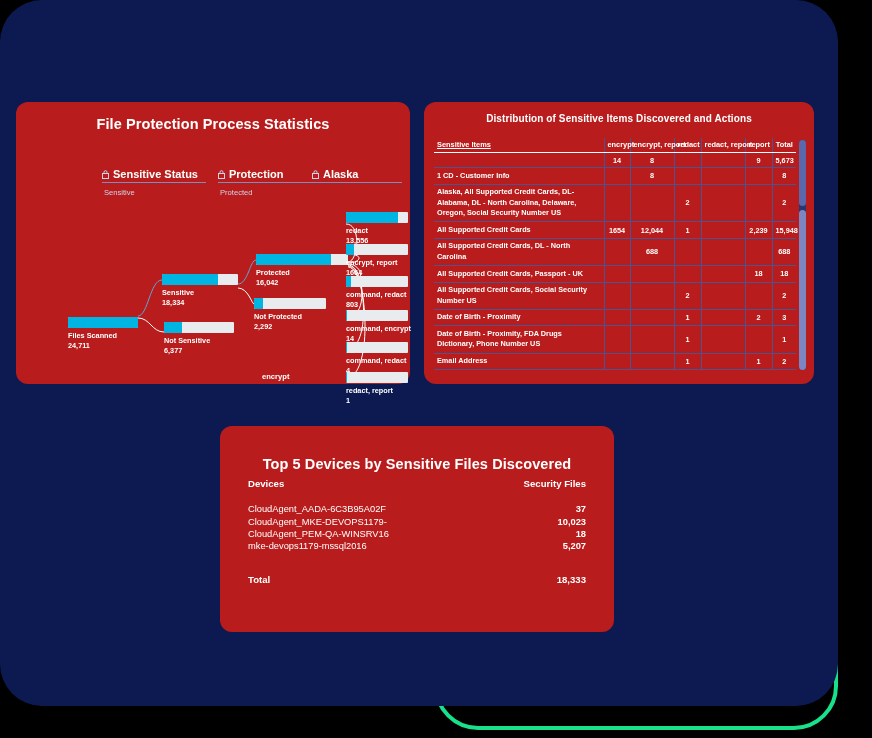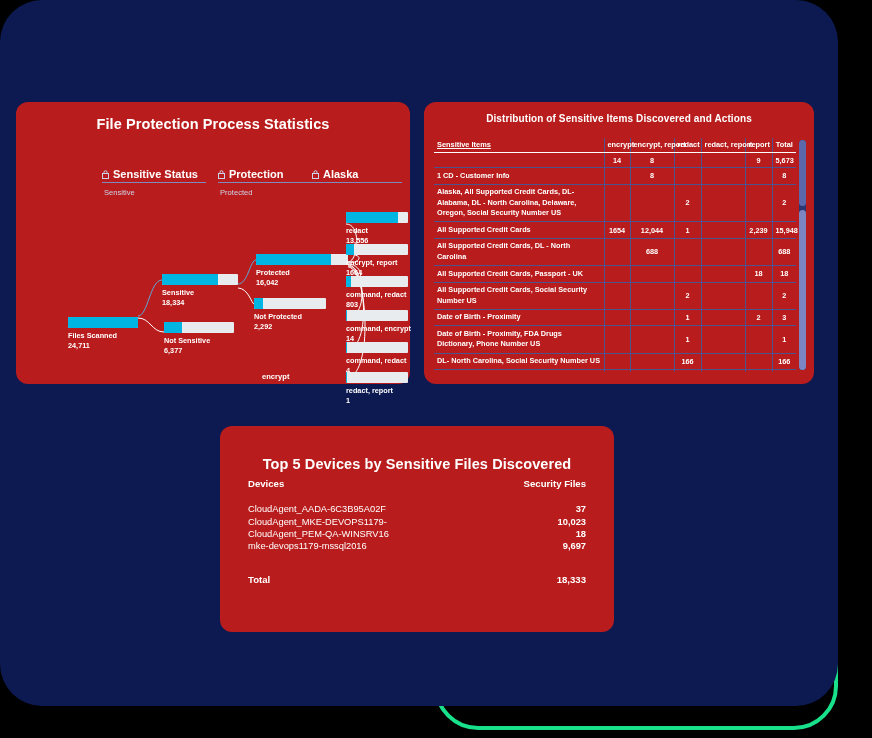--- a/index.html
+++ b/index.html
@@ -456,29 +456,20 @@
             <td class="last">3</td>
           </tr>
           <tr>
             <td class="lead">Date of Birth - Proximity, FDA Drugs Dictionary, Phone Number US</td>
             <td></td>
             <td></td>
             <td>1</td>
             <td></td>
             <td></td>
             <td class="last">1</td>
-          </tr>
-          <tr>
-            <td class="lead">DL- North Carolina, Social Security Number US</td>
-            <td></td>
-            <td></td>
-            <td>166</td>
-            <td></td>
-            <td></td>
-            <td class="last">166</td>
           </tr>
           <tr>
             <td class="lead">Email Address</td>
             <td></td>
             <td></td>
             <td>1</td>
             <td></td>
             <td>1</td>
             <td class="last">2</td>
           </tr>
@@ -510,21 +501,21 @@
         <tr>
           <td class="c1">CloudAgent_MKE-DEVOPS1179-</td>
           <td class="c2">10,023</td>
         </tr>
         <tr>
           <td class="c1">CloudAgent_PEM-QA-WINSRV16</td>
           <td class="c2">18</td>
         </tr>
         <tr>
           <td class="c1">mke-devops1179-mssql2016</td>
-          <td class="c2">9,697</td>
+          <td class="c2">5,207</td>
         </tr>
         <tr class="total">
           <td class="c1">Total</td>
           <td class="c2">18,333</td>
         </tr>
       </tbody>
     </table>
   </div>
 
 </div>

